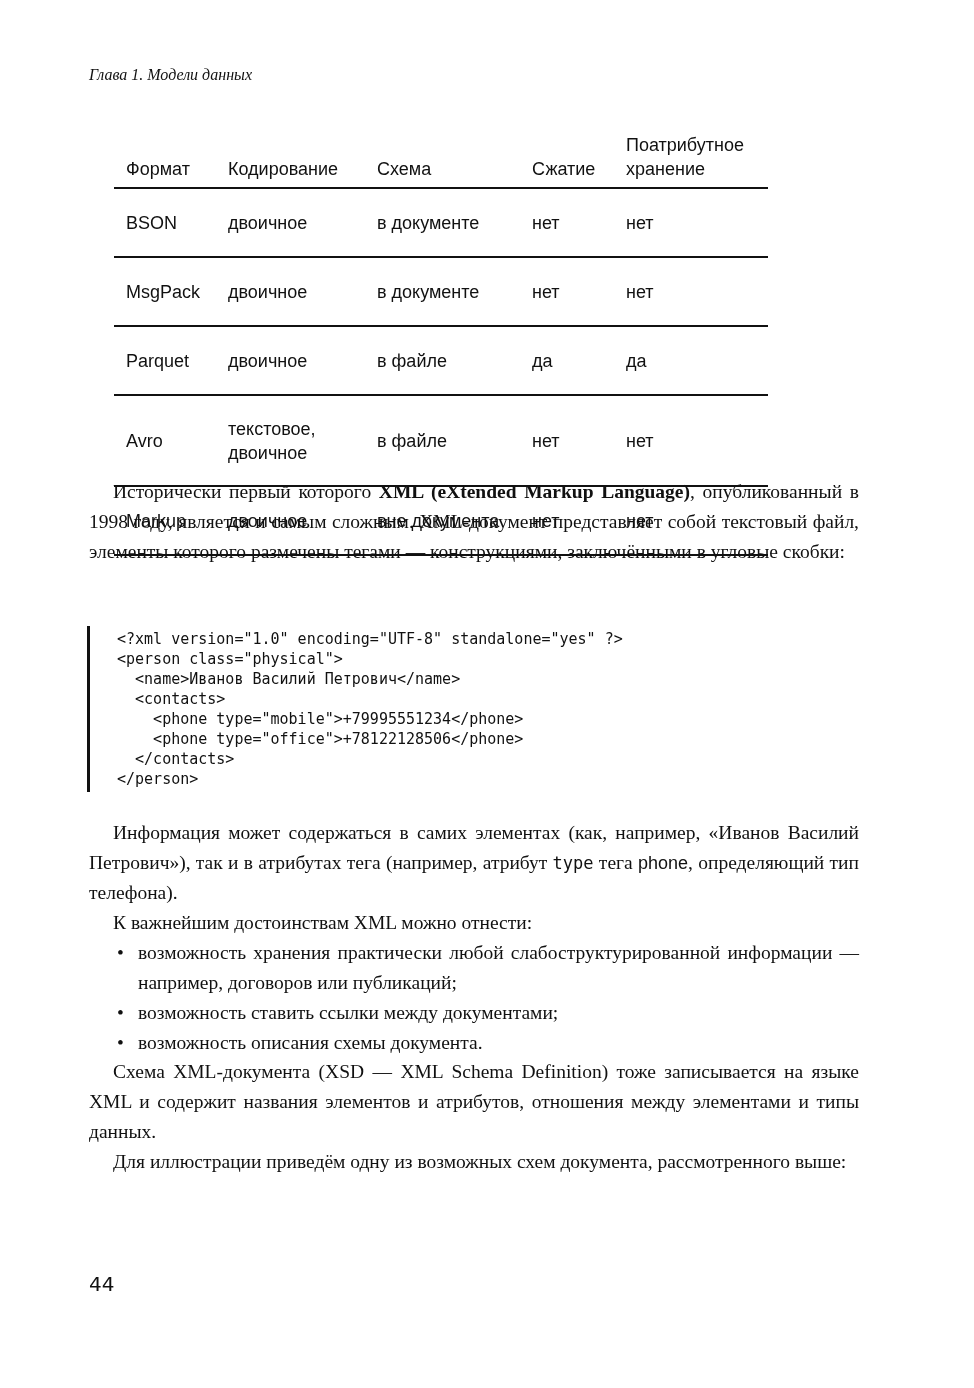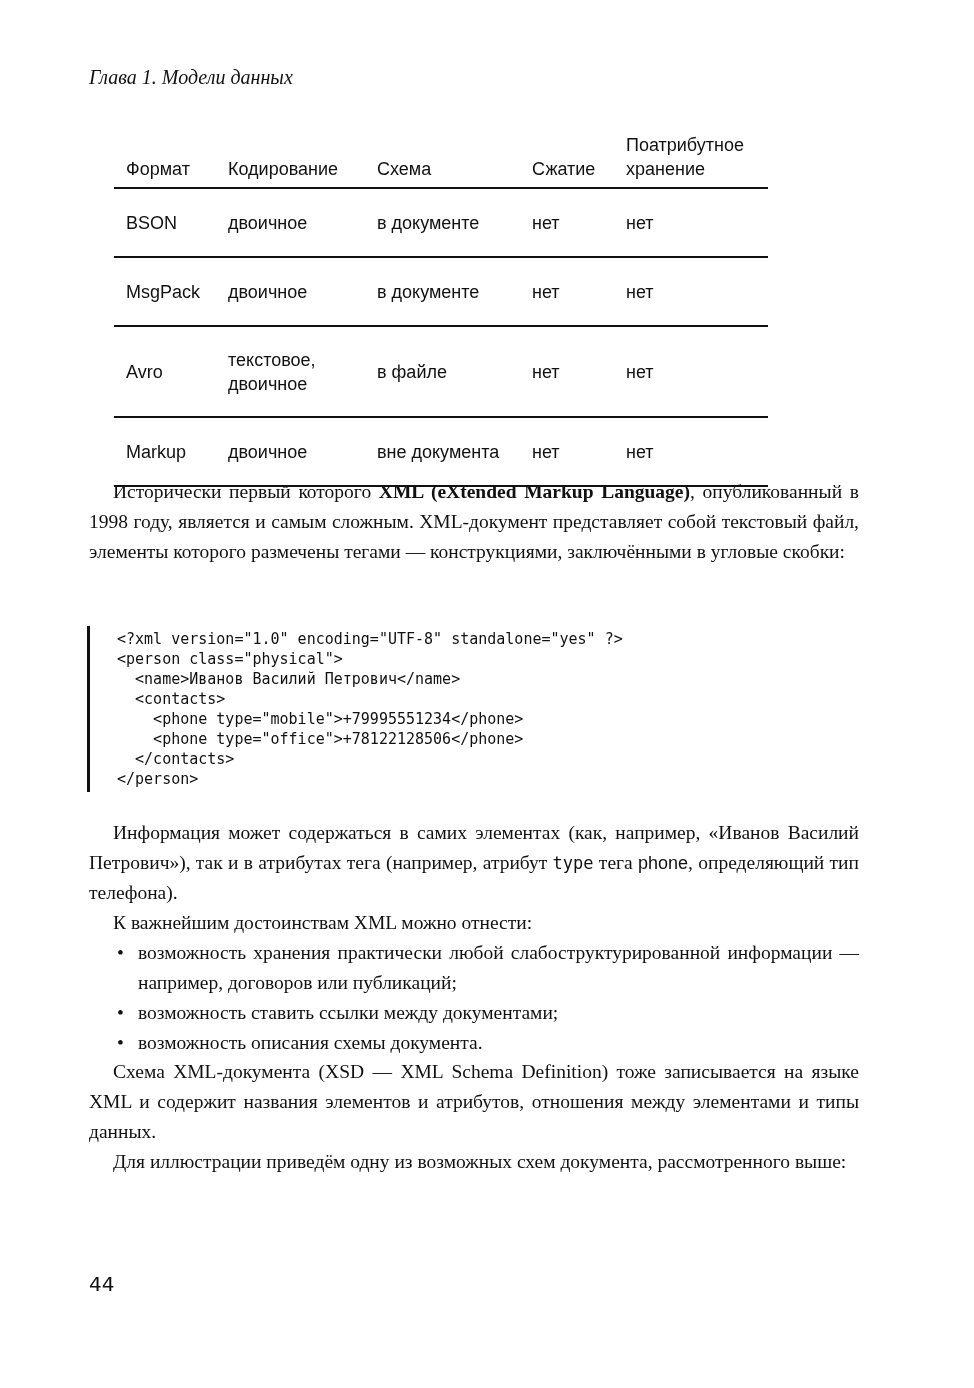--- a/index.html
+++ b/index.html
@@ -1,20 +1,20 @@
 <!DOCTYPE html>
 <html><head>
   <meta charset="utf-8">
   <style>
     html, body { margin: 0; padding: 0; background: #ffffff; }
     body { width: 974px; height: 1388px; position: relative; overflow: hidden; color: #111; }
 
     .running-head {
       position: absolute; left: 89px; top: 66px;
-      font-family: "Liberation Serif", serif; font-style: italic; font-size: 20px;
+      font-family: "Liberation Serif", serif; font-style: italic; font-size: 16px;
     }
 
     .fmt-table {
       position: absolute; left: 114px; top: 133px; width: 654px;
       border-collapse: collapse;
       font-family: "Liberation Sans", sans-serif; font-size: 18px;
     }
     .fmt-table th {
       text-align: left; font-weight: normal; vertical-align: bottom;
       padding: 0 12px 6px 12px; line-height: 24px;
@@ -102,20 +102,27 @@
       <td>нет</td>
       <td>нет</td>
     </tr>
     <tr>
       <td>MsgPack</td>
       <td>двоичное</td>
       <td>в документе</td>
       <td>нет</td>
       <td>нет</td>
     </tr>
+    <tr>
+      <td>Parquet</td>
+      <td>двоичное</td>
+      <td>в файле</td>
+      <td>да</td>
+      <td>да</td>
+    </tr>
     <tr class="tall">
       <td>Avro</td>
       <td>
         <span>текстовое,</span><br>
         <span>двоичное</span>
       </td>
       <td>в файле</td>
       <td>нет</td>
       <td>нет</td>
     </tr>

